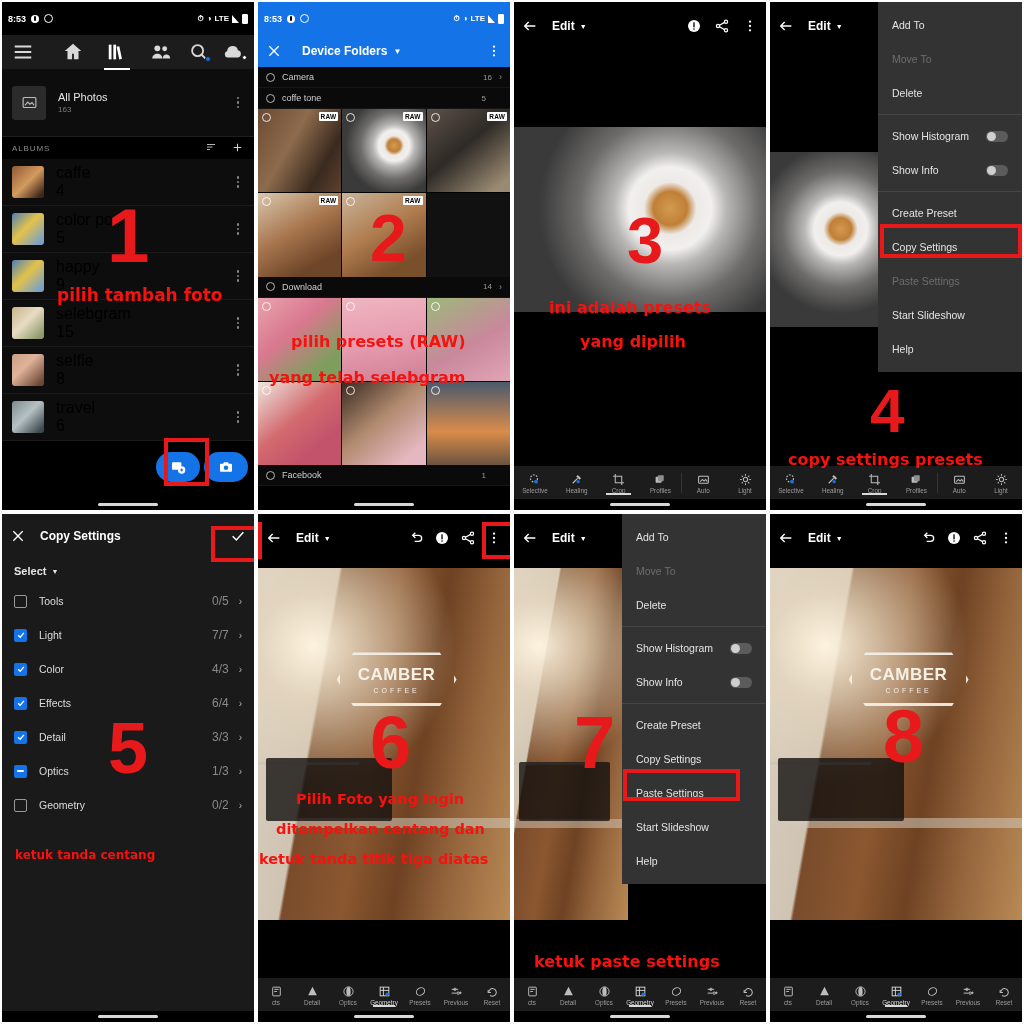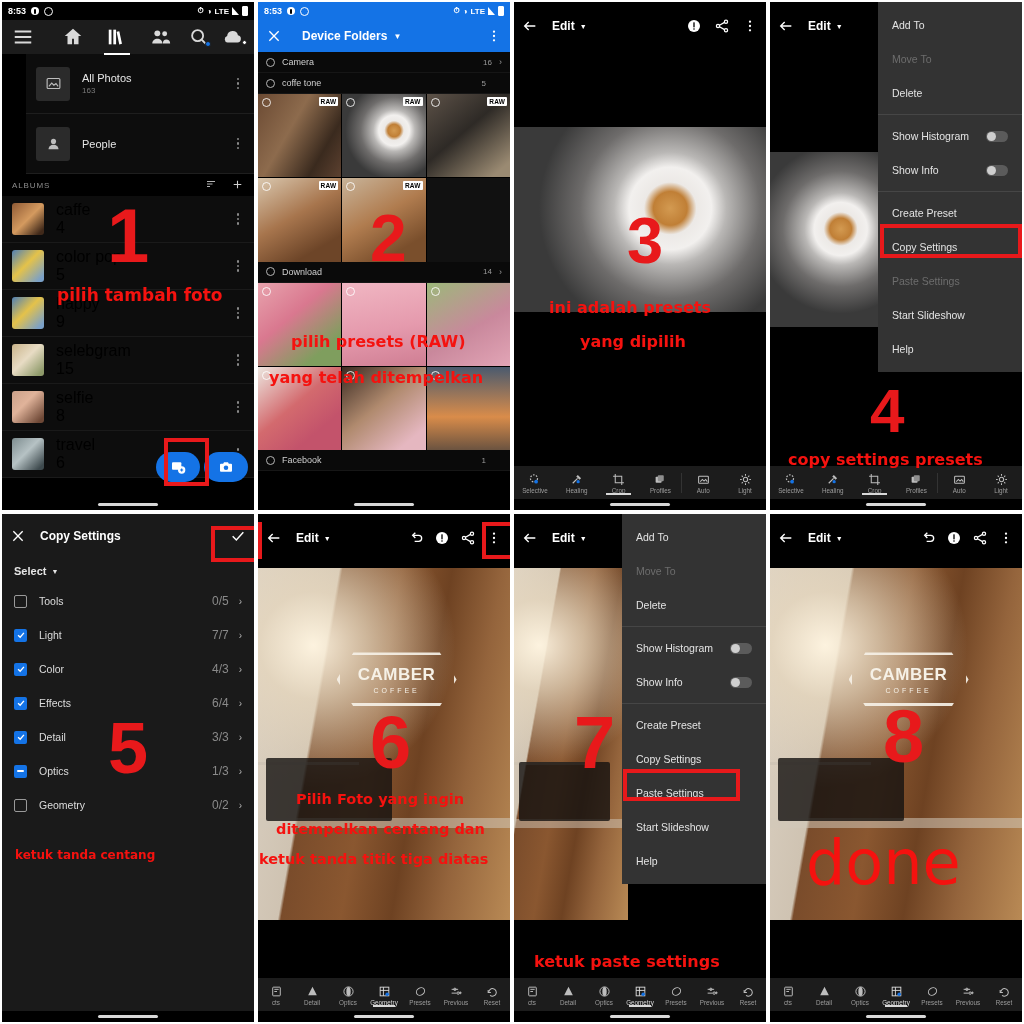--- a/index.html
+++ b/index.html
@@ -8,21 +8,21 @@
     width:1024px; height:1024px;
     display:grid;
     grid-template-columns: 256px 256px 256px 256px;
     grid-template-rows: 512px 512px;
     background:#ffffff;
   }
   .panel { position:relative; width:256px; height:512px; overflow:hidden; background:#000; border:2px solid #fff; }
   .screen { position:absolute; inset:0; background:#000; overflow:hidden; }
 
   
-  .statusbar { height:18px; display:flex; align-items:center; padding:0 6px; color:#fff; font-size:9px; font-weight:bold; }
+  .statusbar { height:33px; display:flex; align-items:center; padding:0 6px; color:#fff; font-size:9px; font-weight:bold; }
   .statusbar.dark { background:#000; }
   .statusbar.blue { background:#1473e6; }
   .sb-left { display:flex; align-items:center; gap:5px; }
   .sb-right { margin-left:auto; display:flex; align-items:center; gap:3px; font-size:8px; }
   .circ { width:8px;height:8px;border-radius:50%;background:#fff;display:inline-block;position:relative; }
   .circ::after{content:"";position:absolute;left:3px;top:1.5px;width:2px;height:5px;background:#000;border-radius:1px;}
   .wa { width:9px;height:9px;border-radius:50%;border:1.2px solid #fff;display:inline-block; }
   .bat { width:6px;height:10px;border:1.2px solid #fff;border-radius:1px;background:#fff;display:inline-block; }
   .sigtri { width:0;height:0;border-left:7px solid #fff;border-top:8px solid transparent;display:inline-block; }
 
@@ -35,21 +35,21 @@
   .icn { width:16px; height:16px; display:inline-block; }
   .icn svg { width:100%; height:100%; display:block; }
 
   
   .lr-tabbar { height:34px; background:#1c1c1c; display:flex; align-items:center; padding:0 10px; }
   .lr-tabbar .tb { width:22px; height:22px; display:flex; align-items:center; justify-content:center; position:relative; }
   .lr-tabbar .spacer { flex:1; }
   .tabunderline { position:absolute; bottom:-7px; left:-2px; right:-2px; height:2px; background:#fff; }
   .badge-dot { position:absolute; right:-1px; bottom:1px; width:6px;height:6px;border-radius:50%;background:#1473e6;border:1px solid #1c1c1c;}
 
-  .row { display:flex; align-items:center; height:60px; padding:3px 10px; border-bottom:1px solid #1e1e1e; background:#0d0d0d;margin-left:24px; }
+  .row { display:flex; align-items:center; height:68px; padding:3px 10px; border-bottom:1px solid #1e1e1e; background:#0d0d0d; }
   .row .thumb { width:34px;height:34px;border-radius:3px;background:#2b2b2b;display:flex;align-items:center;justify-content:center;flex-shrink:0; }
   .row .texts { margin-left:12px; flex:1; min-width:0; }
   .row .t1 { color:#e6e6e6; font-size:11px; }
   .row .t2 { color:#7a7a7a; font-size:8px; margin-top:2px; }
   .kebab { color:#8a8a8a; font-size:13px; letter-spacing:0; line-height:4px; width:12px; text-align:center; }
   .kebab i{display:block;width:2.5px;height:2.5px;border-radius:50%;background:#8a8a8a;margin:2px auto;}
 
   .albums-hdr { height:22px; background:#000; display:flex; align-items:center; padding:0 10px; color:#8d8d8d; font-size:8px; letter-spacing:.9px; }
   .albums-hdr .sp { flex:1; }
   .alb-row { display:flex; align-items:center; height:47px; padding:0 10px; background:#0d0d0d; border-bottom:1px solid #1a1a1a;}
@@ -214,36 +214,20 @@
           <div class="t1">All Photos</div>
           <div class="t2">163</div>
         </div>
         <div class="kebab">
               <i></i>
               <i></i>
               <i></i>
             </div>
       </div>
 
-      <div class="row">
-        <div class="thumb">
-          <svg viewBox="0 0 24 24" width="17" height="17" fill="#bdbdbd">
-                <circle cx="12" cy="9" r="3.6"></circle>
-                <path d="M5 20c0-4 3.2-6.4 7-6.4S19 16 19 20z"></path>
-              </svg>
-        </div>
-        <div class="texts">
-          <div class="t1">People</div>
-        </div>
-        <div class="kebab">
-              <i></i>
-              <i></i>
-              <i></i>
-            </div>
-      </div>
 
     </div>
 
     <div class="albums-hdr">
       <span>ALBUMS</span>
       <span class="sp"></span>
       <span>
         <svg viewBox="0 0 24 24" width="12" height="12" fill="none" stroke="#b5b5b5" stroke-width="2">
               <path d="M4 7h16M4 12h11M4 17h6"></path>
             </svg>
@@ -460,21 +444,21 @@
 
     <div class="folderrow">
       <span class="radio"></span>
       <span>Facebook</span>
       <span class="cnt">1</span>
       <span style="width:16px"></span>
     </div>
 
     <div class="stepnum" style="left:112px;top:203px;font-size:66px;">2</div>
     <div class="ann" style="left:33px;top:330px;font-size:16px;">pilih presets (RAW)</div>
-    <div class="ann" style="left:11px;top:366px;font-size:16px;">yang telah ditempelkan</div>
+    <div class="ann" style="left:11px;top:366px;font-size:16px;">yang telah selebgram</div>
 
     <div class="navbar">
           <div class="pill"></div>
         </div>
    </div>
   </div>
 
   <div class="panel">
    <div class="screen">
     <div class="appbar black" style="height:48px">
@@ -1113,21 +1097,20 @@
       <div class="bt-item">
         <span class="gi"><svg viewBox="0 0 24 24" fill="none" stroke="#bdbdbd" stroke-width="1.9">
                 <path d="M5 14a7 7 0 1 1 2.5 5"></path>
                 <path d="M4 9v5h5"></path>
               </svg></span>
         <span class="lbl">Reset</span>
       </div>
     </div>
 
     <div class="stepnum" style="left:113px;top:186px;font-size:74px;">8</div>
-    <div class="ann" style="left:36px;top:312px;font-size:62px;font-weight:400;">done</div>
 
     <div class="navbar">
           <div class="pill"></div>
         </div>
    </div>
   </div>
 
 </div>
 
 </body></html>

